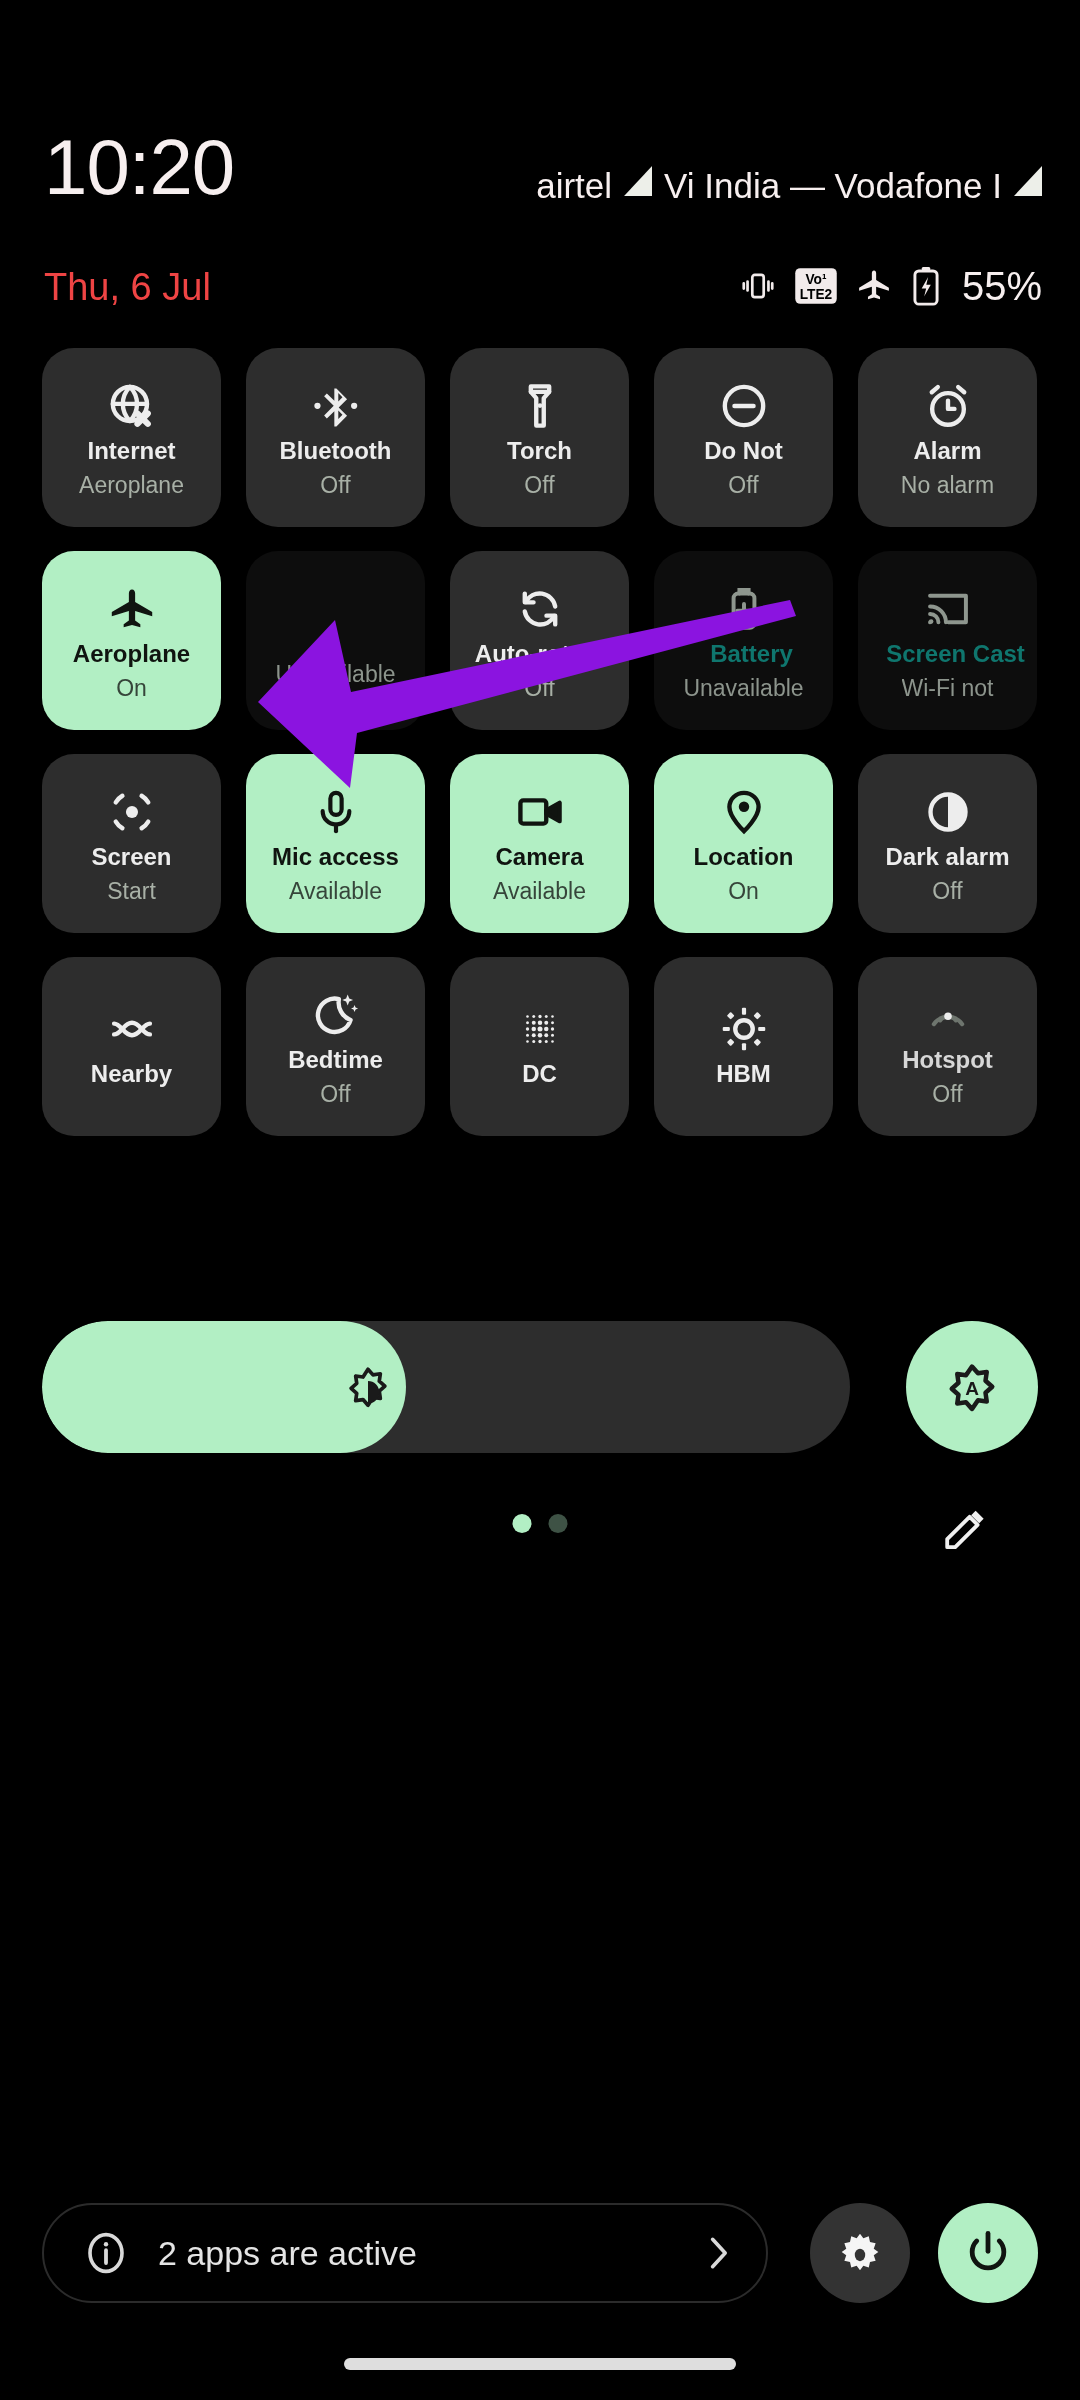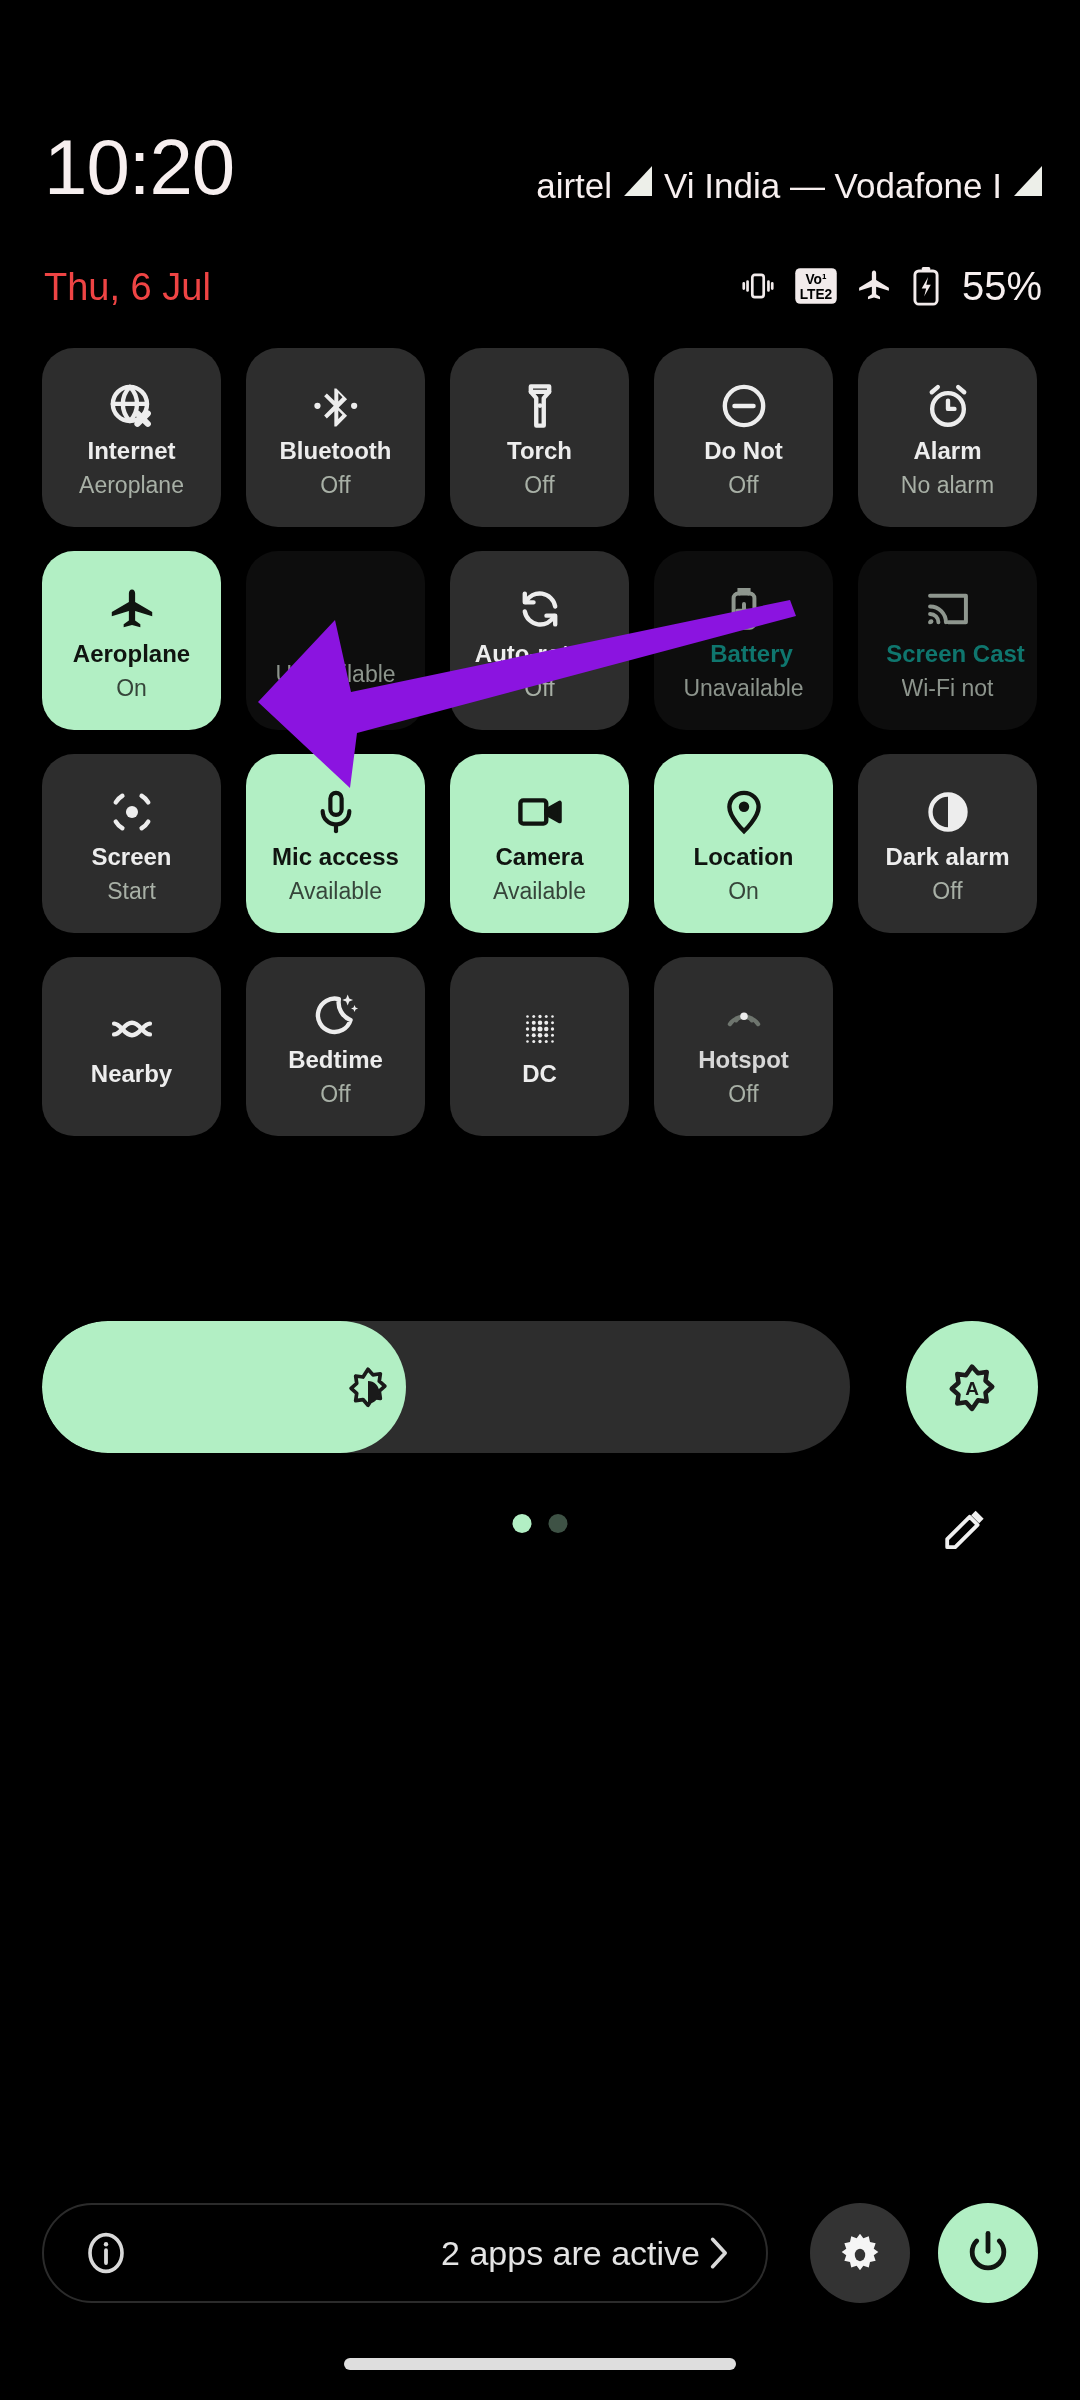--- a/index.html
+++ b/index.html
@@ -108,21 +108,21 @@
   }
   .dot { width:19px; height:19px; border-radius:50%; background:#3E5245; }
   .dot.on { background:#B2EFC4; }
   .editbtn { position:absolute; right:92px; top:0; width:48px; height:48px; }
 
   
   .bottombar { position:absolute; left:42px; top:2203px; width:996px; height:100px; }
   .appschip {
     position:absolute; left:0; top:0; width:726px; height:100px;
     border:2px solid #2B2B2B; border-radius:50px;
-    display:flex; align-items:center; padding:0 30px 0 38px;text-align:right;
+    display:flex; align-items:center; padding:0 30px 0 38px;
   }
   .chiplabel { font-size:34px; color:#E4E4E4; margin-left:28px; flex:1; }
   .gearbtn {
     position:absolute; left:768px; top:0; width:100px; height:100px;
     border-radius:50px; background:#333333;
     display:flex; align-items:center; justify-content:center;
   }
   .powerbtn {
     position:absolute; left:896px; top:0; width:100px; height:100px;
     border-radius:50px; background:#B2EFC4;
@@ -406,20 +406,39 @@
               <circle cx="12" cy="18" r="0.8"></circle> 
               <circle cx="15" cy="18" r="0.72"></circle>
               <circle cx="18" cy="18" r="0.62"></circle>
           </g>
         </svg>
       </div>
       <div class="tlabel">DC</div>
       <div class="tsub"></div>
     </div>
 
+    <div class="tile">
+      <div class="tileicon">
+        <svg width="50" height="50" viewBox="0 0 24 24">
+          <circle cx="12" cy="12" r="4.2" fill="none" stroke="#EDEDED" stroke-width="2.1"></circle>
+          <g fill="#EDEDED">
+            <rect x="11" y="1.8" width="2" height="3.4" rx="0.5"></rect>
+            <rect x="11" y="18.8" width="2" height="3.4" rx="0.5"></rect>
+            <rect x="1.8" y="11" width="3.4" height="2" rx="0.5"></rect>
+            <rect x="18.8" y="11" width="3.4" height="2" rx="0.5"></rect>
+            <rect x="4.3" y="4.3" width="2.6" height="2.6" rx="0.5" transform="rotate(45 5.6 5.6)"></rect>
+            <rect x="17.1" y="4.3" width="2.6" height="2.6" rx="0.5" transform="rotate(45 18.4 5.6)"></rect>
+            <rect x="4.3" y="17.1" width="2.6" height="2.6" rx="0.5" transform="rotate(45 5.6 18.4)"></rect>
+            <rect x="17.1" y="17.1" width="2.6" height="2.6" rx="0.5" transform="rotate(45 18.4 18.4)"></rect>
+          </g>
+        </svg>
+      </div>
+      <div class="tlabel">HBM</div>
+      <div class="tsub"></div>
+    </div>
 
     <div class="tile dimicon">
       <div class="tileicon">
         <svg width="50" height="50" viewBox="0 0 24 24" fill="none" stroke="#6E756E" stroke-width="2" stroke-linecap="round">
           <path d="M5.2 16.4a8.4 8.4 0 0 1 13.6 0"></path>
           <path d="M8.2 14.6a4.8 4.8 0 0 1 7.6 0"></path>
           <circle cx="12" cy="12.6" r="1.8" fill="#EDEDED" stroke="none"></circle>
         </svg>
       </div>
       <div class="tlabel">Hotspot</div>

